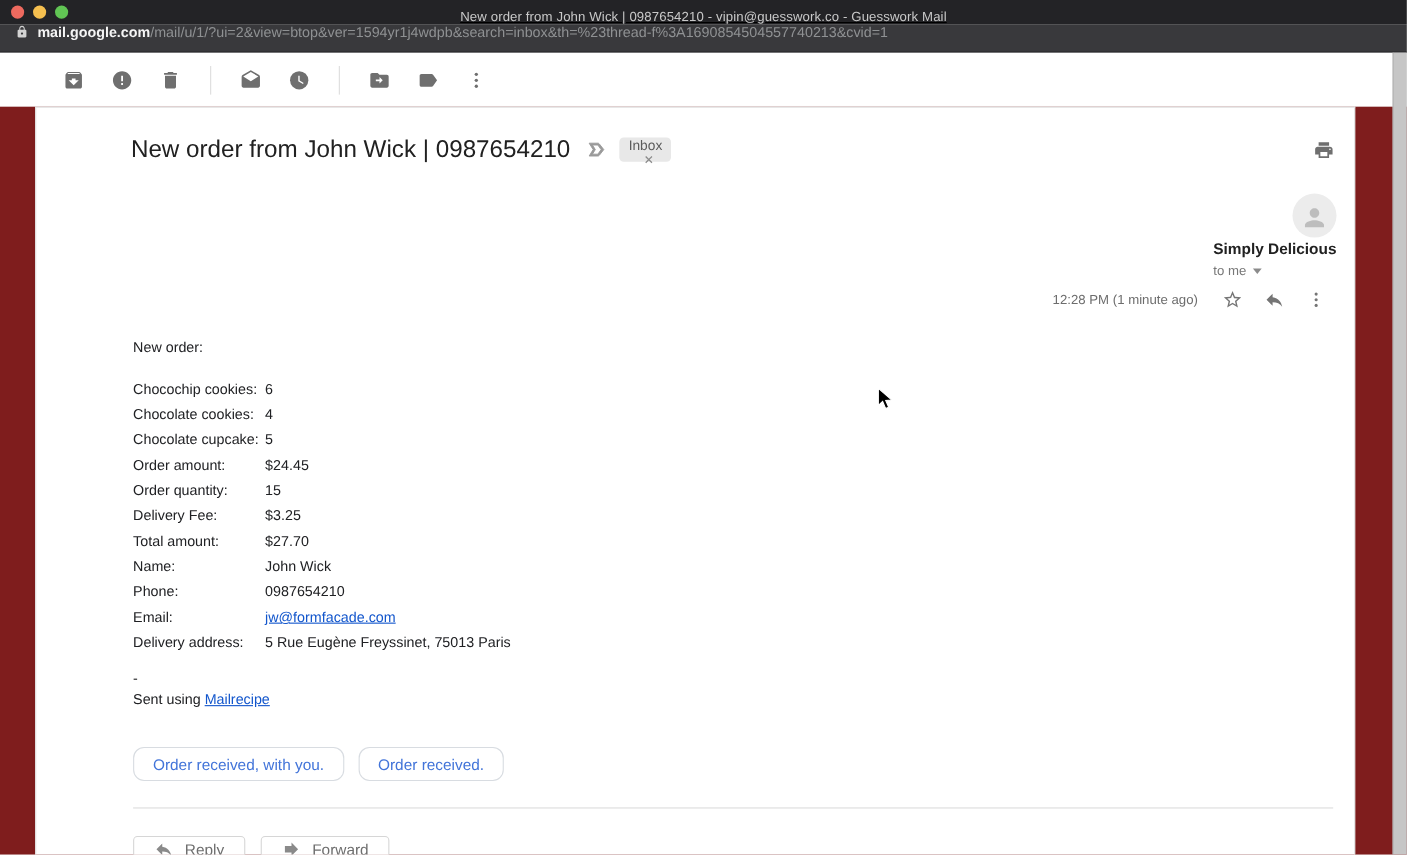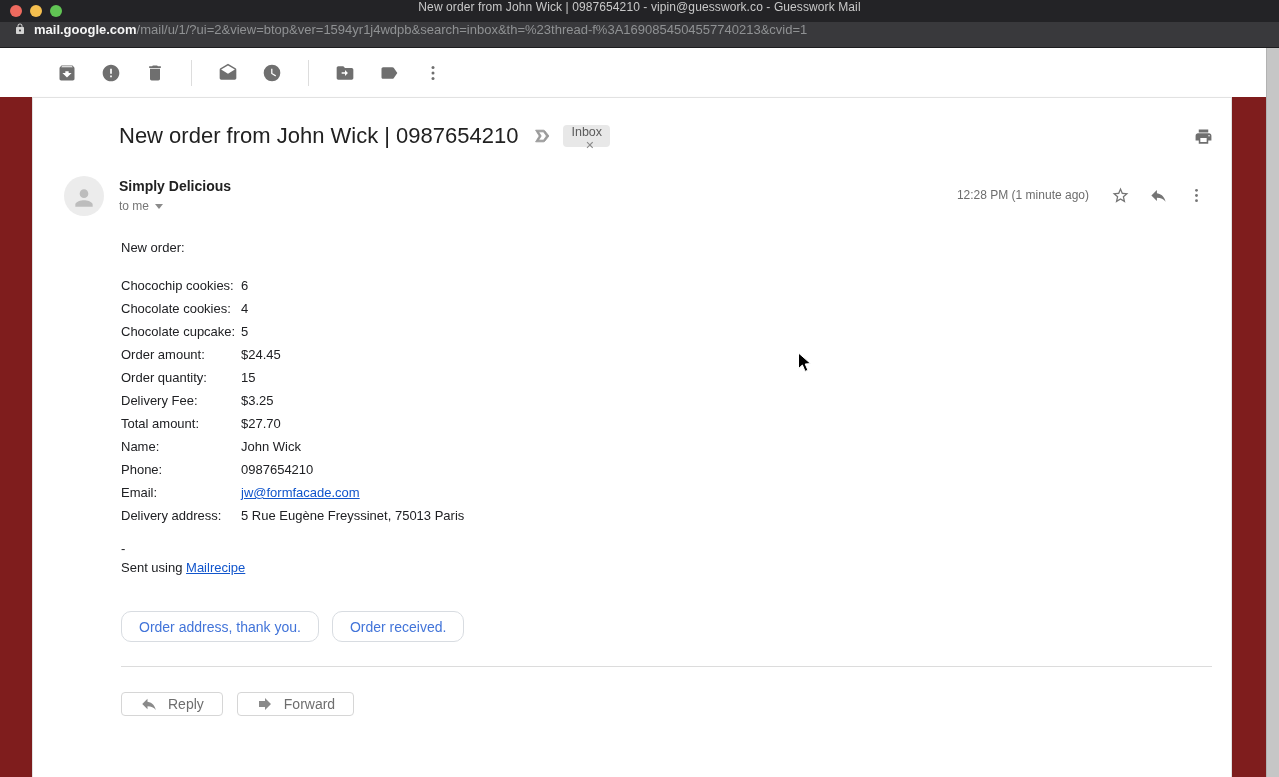--- a/index.html
+++ b/index.html
@@ -1,20 +1,20 @@
 <!DOCTYPE html>
 <html><head>
 <meta charset="utf-8">
 <style>
   * { margin:0; padding:0; box-sizing:border-box; }
   html,body { width:1279px; height:777px; overflow:hidden; }
   body { font-family:"Liberation Sans","DejaVu Sans",sans-serif; background:#fff; position:relative; }
 
   
-  .titlebar { height:22px; background:#232326; display:flex; align-items:flex-start; justify-content:center; position:relative; }
+  .titlebar { height:22px; background:#232326; display:flex; align-items:flex-end; justify-content:center; position:relative;text-decoration:underline; }
   .titlebar-text { color:#c9c9c9; font-size:12px; letter-spacing:.1px; }
   .traffic-lights { position:absolute; left:10px; top:5px; display:flex; gap:8px; }
   .tl { width:12px; height:12px; border-radius:50%; }
   .tl-close { background:#ee6a5f; }
   .tl-min { background:#f5bf4f; }
   .tl-zoom { background:#61c554; }
 
   .urlbar { height:26px; background:#39393c; display:flex; align-items:flex-start; padding-left:14px; border-bottom:1px solid #1d1d1f; }
   .lock-icon { width:12px; height:14px; margin-right:8px; flex:0 0 auto; }
   .url-text { font-size:13px; white-space:nowrap; overflow:hidden; }
@@ -38,21 +38,21 @@
   .subject { font-size:22px; font-weight:400; color:#212121; line-height:28px; }
   .label-important-icon { width:20px; height:20px; margin-left:13px; fill:none; stroke:#9a9a9a; }
   .label-important-icon path { fill:#9a9a9a; }
   .inbox-chip { margin-left:12px; background:#e8e8e8; border-radius:4px; height:22px; display:flex; align-items:center; padding:0 8px; cursor:pointer;flex-direction:column; }
   .inbox-chip-text { font-size:12.5px; color:#5b5b5b; }
   .inbox-chip-x { font-size:11px; color:#8a8a8a; margin-left:6px; cursor:pointer; }
   .subject-spacer { flex:1; }
   .print-icon { width:19px; height:19px; fill:#6f6f6f; cursor:pointer; }
 
   
-  .sender-row { display:flex; align-items:flex-start; padding:26px 16px 0 31px; }
+  .sender-row { display:flex; align-items:flex-end; padding:26px 16px 0 31px;flex-direction:column; }
   .avatar { width:40px; height:40px; border-radius:50%; background:#ececec; display:flex; align-items:center; justify-content:center; overflow:hidden; }
   .avatar svg { width:26px; height:26px; fill:#bdbdbd; margin-top:4px; }
   .sender-block { margin-left:15px; padding-top:1px; }
   .sender-name { font-size:14px; font-weight:700; color:#212121; line-height:18px; }
   .to-me { font-size:12px; color:#777; margin-top:4px; display:flex; align-items:center; cursor:pointer; }
   .caret { width:0; height:0; border-left:4px solid transparent; border-right:4px solid transparent; border-top:5px solid #8b8b8b; margin-left:6px; margin-top:1px; }
   .sender-spacer { flex:1; }
   .msg-meta { display:flex; align-items:center; padding-top:7px; }
   .timestamp { font-size:12px; color:#6d6d6d; white-space:nowrap; }
   .meta-icon { width:38px; height:24px; display:flex; align-items:center; justify-content:center; cursor:pointer; }
@@ -265,21 +265,21 @@
     <span class="f-value">5 Rue Eugène Freyssinet, 75013 Paris</span>
   </div>
 </div>
         <div class="sig-dash">-</div>
         <div class="sent-using">
           <span>Sent using </span><a class="footer-link" href="#">Mailrecipe</a>
         </div>
       </div>
 
       <div class="smart-replies">
-          <button class="chip">Order address, thank you.</button>
+          <button class="chip">Order received, with you.</button>
           <button class="chip">Order received.</button>
         </div>
 
       <hr class="body-divider">
 
       <div class="actions">
         <button class="action-btn">
           <svg viewBox="0 0 24 24">
               <path d="M10 9V5l-7 7 7 7v-4.1c5 0 8.5 1.6 11 5.1-1-5-4-10-11-11z"></path>
             </svg>

